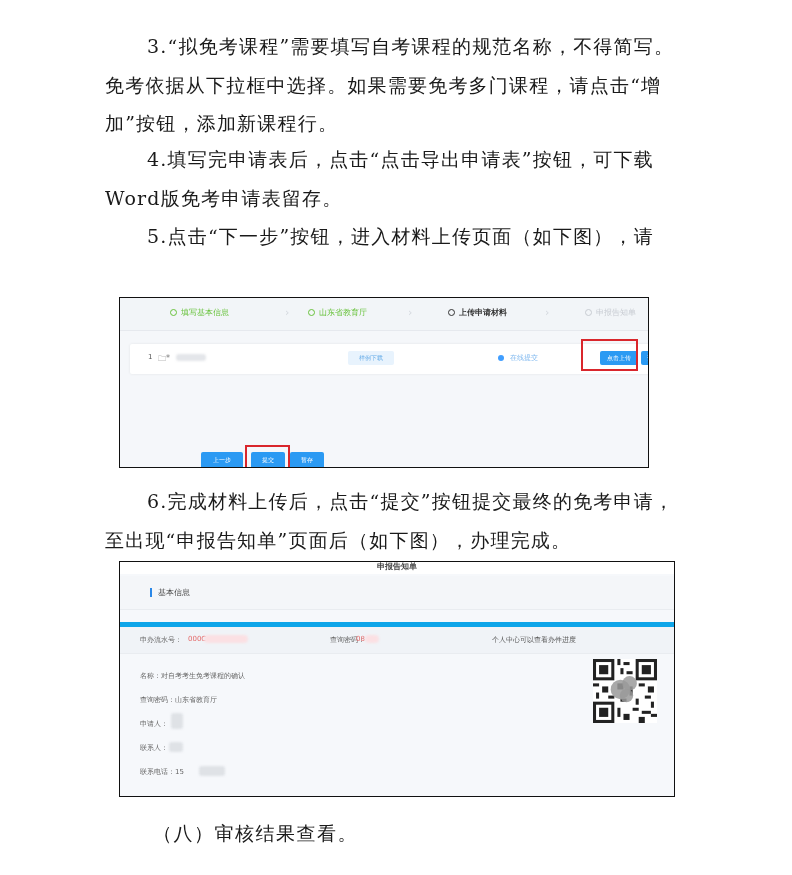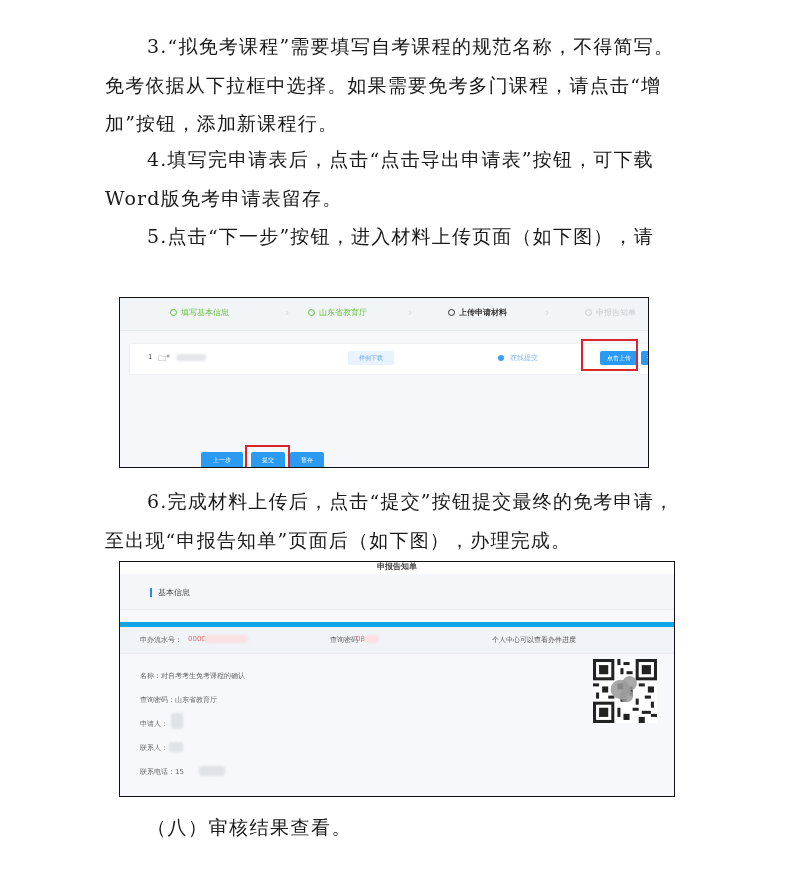--- a/index.html
+++ b/index.html
@@ -50,21 +50,21 @@
   .section-label { position: absolute; left: 38px; top: 11px; font-size: 8px; color: #444; }
   .info-row { position: absolute; left: 0; top: 60px; width: 100%; height: 26px; background: #f0f3f7; border-top: 5px solid #0ea5e9; border-bottom: 1px solid #e9ecf0; }
   .info-row .k { position: absolute; top: 8px; font-size: 7px; color: #666; }
   .info-row .v { position: absolute; top: 8px; font-size: 7px; color: #e56a6a; }
   .redact-pink { position: absolute; height: 8px; background: #fbe0e3; border-radius: 4px; filter: blur(1px); }
   .hint { position: absolute; left: 372px; top: 8px; font-size: 7px; color: #555; }
   .detail { position: absolute; left: 20px; font-size: 7px; color: #666; }
   .redact-gray { position: absolute; background: #dfe2e6; border-radius: 3px; filter: blur(1px); }
   .qr { position: absolute; left: 473px; top: 97px; width: 64px; height: 64px; }
 
-  .heading8 { position: absolute; left: 147px; top: 815px; font-size: 19px; letter-spacing: 1.5px; margin: 0; text-align: right; }
+  .heading8 { position: absolute; left: 147px; top: 815px; font-size: 19px; letter-spacing: 1.5px; margin: 6px; text-align: right; }
 </style>
 </head>
 <body>
 
 <div class="para" style="top:27px;">
   <span class="line indent">3.“拟免考课程”需要填写自考课程的规范名称，不得简写。</span>
   <span class="line">免考依据从下拉框中选择。如果需要免考多门课程，请点击“增</span>
   <span class="line">加”按钮，添加新课程行。</span>
 </div>
 

